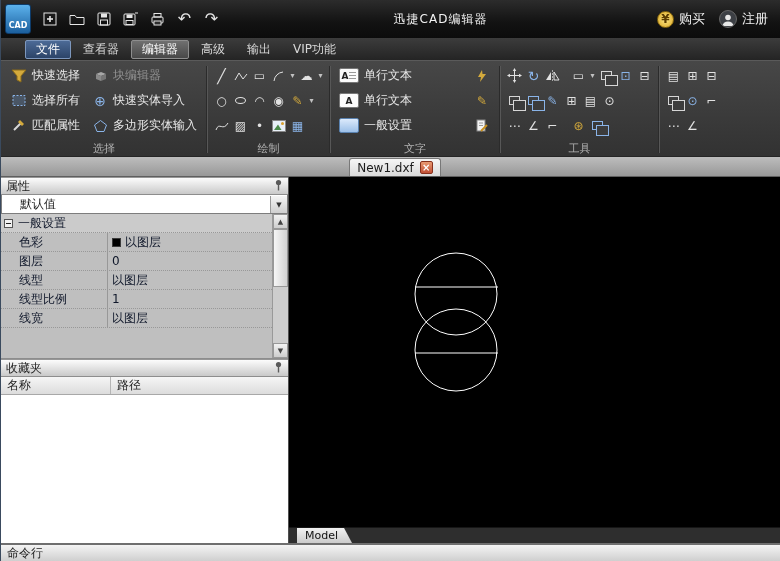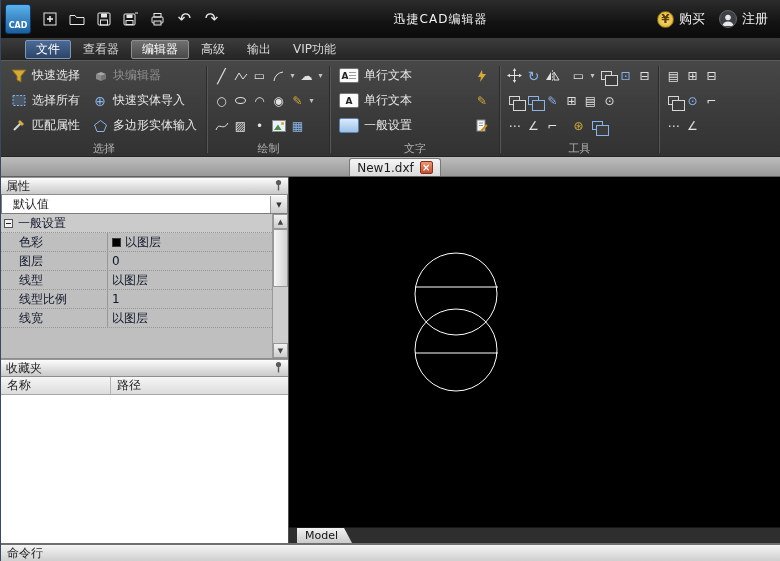--- a/index.html
+++ b/index.html
@@ -118,21 +118,21 @@
   .phead {
     height: 18px; flex: 0 0 18px;
     background: linear-gradient(#fcfcfc, #c9c9c9);
     border-top: 1px solid #979797; border-bottom: 1px solid #8d8d8d;
     display: flex; align-items: center; padding: 0 5px; color: #1e1e1e;
   }
   .pin { margin-left: auto; }
 
   .preset {
     height: 19px; flex: 0 0 19px; background: #fff; border: 1px solid #7d7d7d; border-top: none;
-    display: flex; align-items: flex-end; padding-left: 11px; color: #1e1e1e;
+    display: flex; align-items: flex-end; padding-left: 18px; color: #1e1e1e;
   }
   .presetarrow {
     margin-left: auto; width: 17px; height: 17px;
     background: linear-gradient(#f4f4f4, #cfcfcf); border-left: 1px solid #9a9a9a;
     display: flex; align-items: center; justify-content: center; font-size: 7px; color: #333;
   }
 
   .pgrid { height: 145px; flex: 0 0 145px; background: #bfbfbf; position: relative; border-bottom: 1px solid #8d8d8d; }
   .pgridin { margin-right: 16px; }
   .prow { height: 19px; display: flex; align-items: center; border-bottom: 1px dotted #989898; color: #0f172a; }

